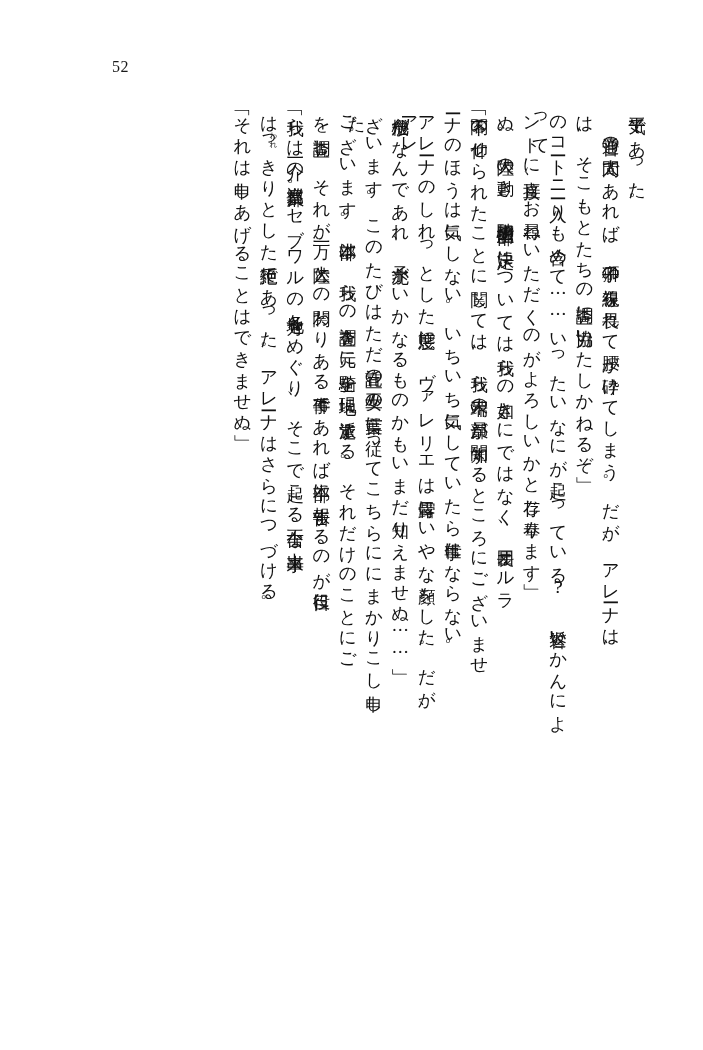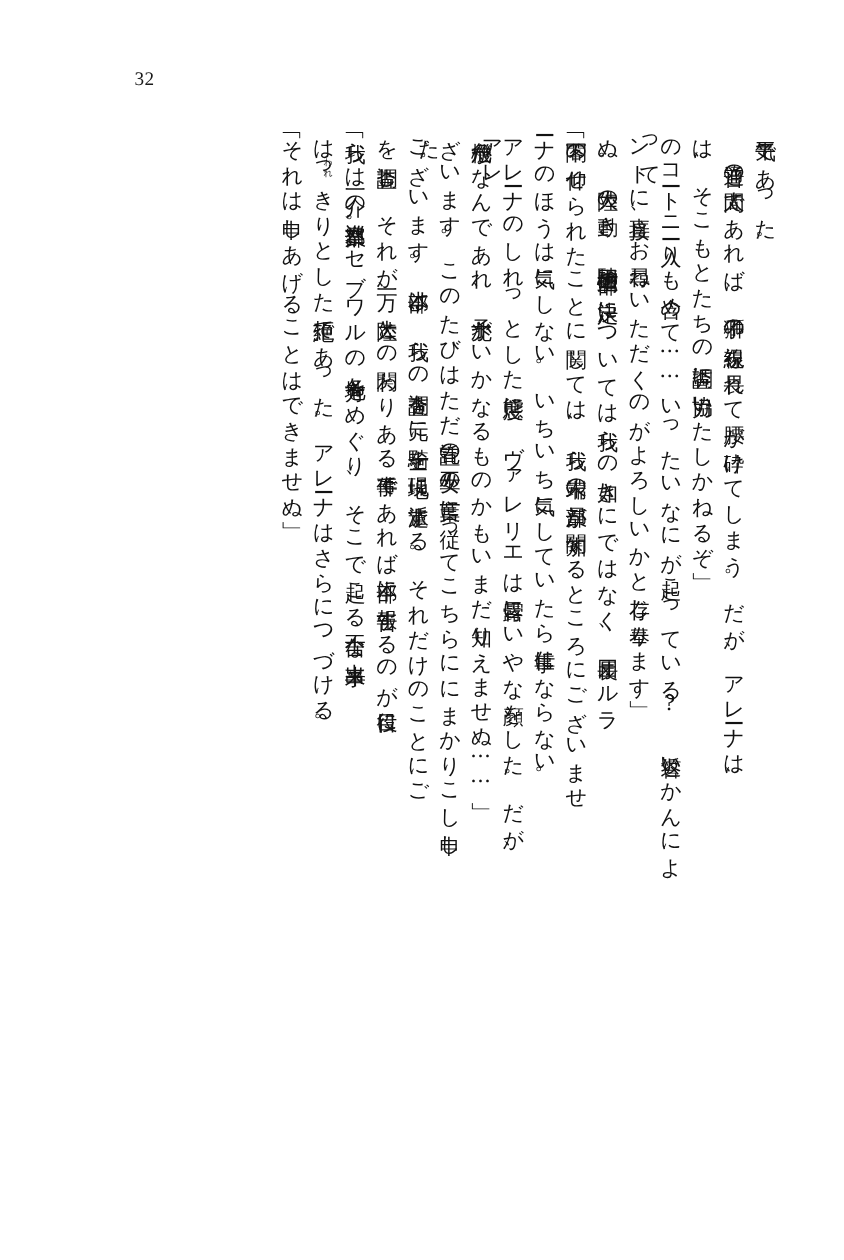--- a/index.html
+++ b/index.html
@@ -70,21 +70,21 @@
     color: #121212;
     letter-spacing: 0.5px;
     font-family: "DejaVu Serif", "Liberation Serif", serif;
   }
 </style>
 </head>
 <body>
 
 <div id="page">
 
-  <div id="page-number">32</div>
+  <div id="page-number">52</div>
 
   <div id="text-block" style="flex-direction: row-reverse;">
       <div class="col">平気であった。</div>
       <div class="col">　普通の人間であれば、獅子の視線を畏れて腰が砕けてしまう。だが、アレーナは、</div>
       <div class="col">は、そこもとたちの調査に協力いたしかねるぞ」</div>
       <div class="col">のコートニー入りも含めて……いったいなにが起こっている?　返答いかんによって</div>
       <div class="col">ントに直接、お尋ねいただくのがよろしいかと存じ奉ります」</div>
       <div class="col">ぬ。大陸の動き、騎士団上層部の決定については我らの如きにではなく、団長オルラ</div>
       <div class="col">「閣下の仰せられたことに関しては、我ら末端の部員が関知するところにございませ</div>
       <div class="col">ーナのほうは気にしない。いちいち気にしていたら仕事にならない。</div>

